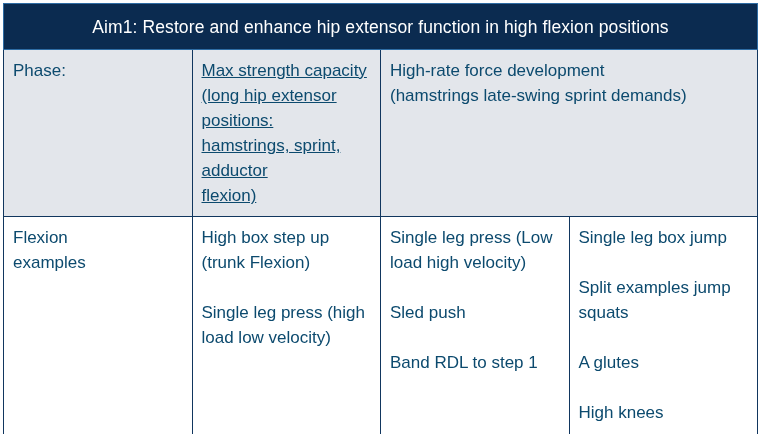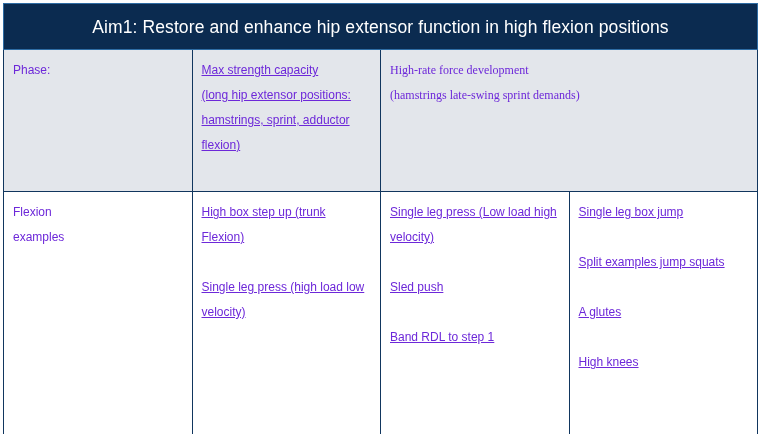--- a/index.html
+++ b/index.html
@@ -54,57 +54,56 @@
     font-size: 17.5px;
     line-height: 22px;
     font-weight: 400;
     letter-spacing: 0.1px;
     white-space: nowrap;
   }
 
   
   td.cell {
     vertical-align: top;
-    padding: 8px 9px 16px 9px;
-    color: #6d28d9;
-    font-size: 12px;
+    padding: 8px 9px 8px 9px;
+    color: #0c4a6e;
+    font-size: 17px;
     line-height: 25px;
     background: #ffffff;
     border-left: 1.4px solid #11365E;
     border-right: 1.4px solid #11365E;
     border-top: 1.4px solid #11365E;
     border-bottom: 1.4px solid #11365E;
   }
 
   
   tr.phase-row td.cell {
     background: #E3E6EB;
     height: 117px;
     border-top: 1px solid #2E6CA4;
     border-bottom: 1.4px solid #11365E;
   }
   tr.phase-row td.phase-label { width: 102px; }
   tr.phase-row td.phase-col2  { width: 276px; text-decoration: underline; }
-  tr.phase-row td.phase-col34 { width: 375px; font-family: Liberation Serif, serif; }
+  tr.phase-row td.phase-col34 { width: 375px; }
 
   
   tr.exercise-row td.cell {
     background: #FFFFFF;
     height: 260px;
     border-top: 1px solid #3E9BCB;
   }
   tr.exercise-row td.ex-label { width: 102px; }
   tr.exercise-row td.ex-col2  { width: 276px; }
   tr.exercise-row td.ex-col3  { width: 187px; }
   tr.exercise-row td.ex-col4  { width: 188px; }
 
   .para {
     margin: 0;
     padding: 0;
-    text-decoration: underline;
   }
   .spacer-line { display: block; height: 25px; }
 
   .txt-block { display: block; }
 </style>
 </head>
 <body>
 
 <div class="page">
   <div class="table-wrap">

